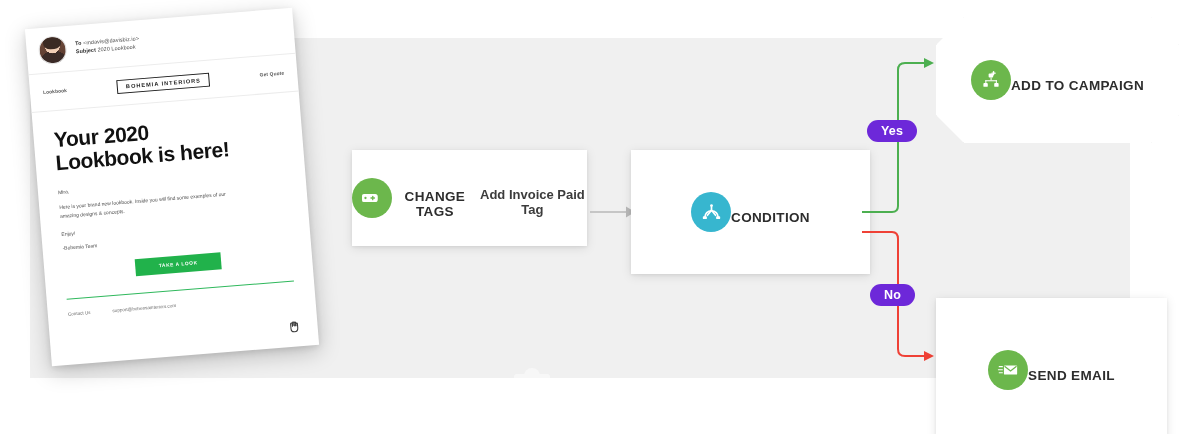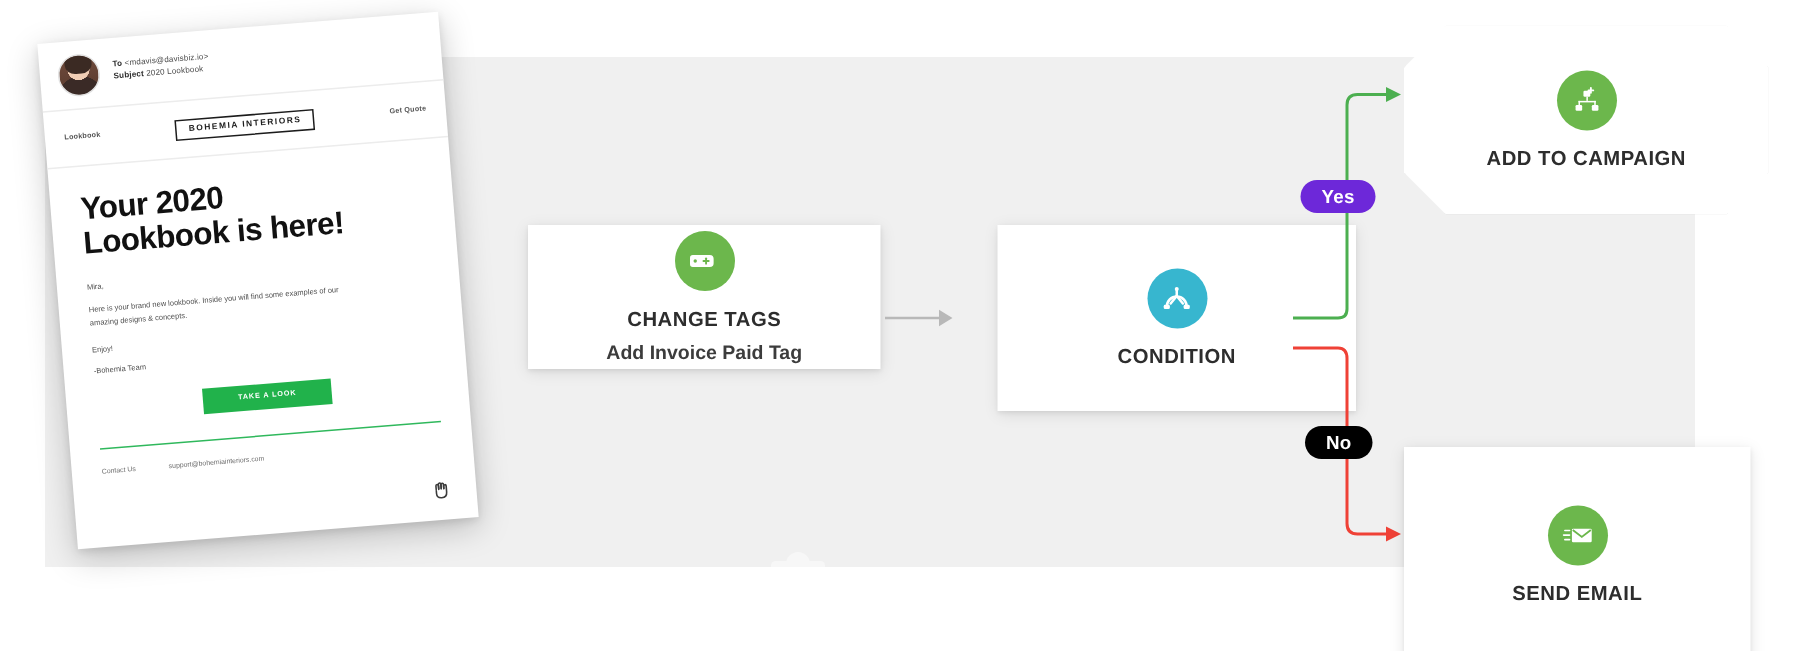--- a/index.html
+++ b/index.html
@@ -138,21 +138,21 @@
     width: 17px; height: 17px;
     color: #3b3b3b;
   }
 
   
   .node {
     position: absolute;
     background: #ffffff;
     box-shadow: 0 2px 10px rgba(0,0,0,.10), 0 1px 3px rgba(0,0,0,.07);
     display: flex;
-    flex-direction: column;
+    flex-direction: row;
     align-items: center;
     justify-content: center;
     box-sizing: border-box;
   }
   .node-icon {
     width: 40px; height: 40px;
     border-radius: 50%;
     display: flex; align-items: center; justify-content: center;
     flex: 0 0 auto;
   }
@@ -168,21 +168,21 @@
   }
   .node-sub {
     margin-top: 7px;
     font-size: 13px;
     color: #3c3c3c;
     text-align: center;
     font-weight: bold;
   }
 
   #node-change-tags { left: 352px; top: 150px; width: 235px; height: 96px; }
-  #node-condition   { left: 631px; top: 150px; width: 239px; height: 124px; margin-left: 34px; }
+  #node-condition   { left: 631px; top: 150px; width: 239px; height: 124px; }
 
   #node-add-campaign {
     left: 936px; top: 17px; width: 243px; height: 126px;
     clip-path: polygon(28px 0, calc(100% - 28px) 0, 100% 28px, 100% calc(100% - 28px),
                        calc(100% - 28px) 100%, 28px 100%, 0 calc(100% - 28px), 0 28px);
   }
   #node-send-email { left: 936px; top: 298px; width: 231px; height: 144px; }
 
   
   #connector-straight { position: absolute; left: 590px; top: 203px; width: 46px; height: 18px; }
@@ -191,21 +191,21 @@
   .pill {
     position: absolute;
     border-radius: 11px;
     color: #ffffff;
     font-size: 12.5px;
     font-weight: 700;
     padding: 4px 14px;
     letter-spacing: .2px;
   }
   #pill-yes { left: 867px; top: 120px; background: #6d28d9; }
-  #pill-no  { left: 870px; top: 284px; background: #000000; }
+  #pill-no  { left: 870px; top: 284px; background: #6d28d9; }
 </style>
 </head>
 <body>
 
 <div id="canvas">
   <svg id="canvas-deco" viewBox="0 0 48 44">
     <g fill="#ffffff" opacity=".85">
       <circle cx="24" cy="16" r="8"></circle>
       <rect x="20" y="20" width="8" height="20" rx="3"></rect>
       <rect x="6" y="14" width="14" height="7" rx="3"></rect>

